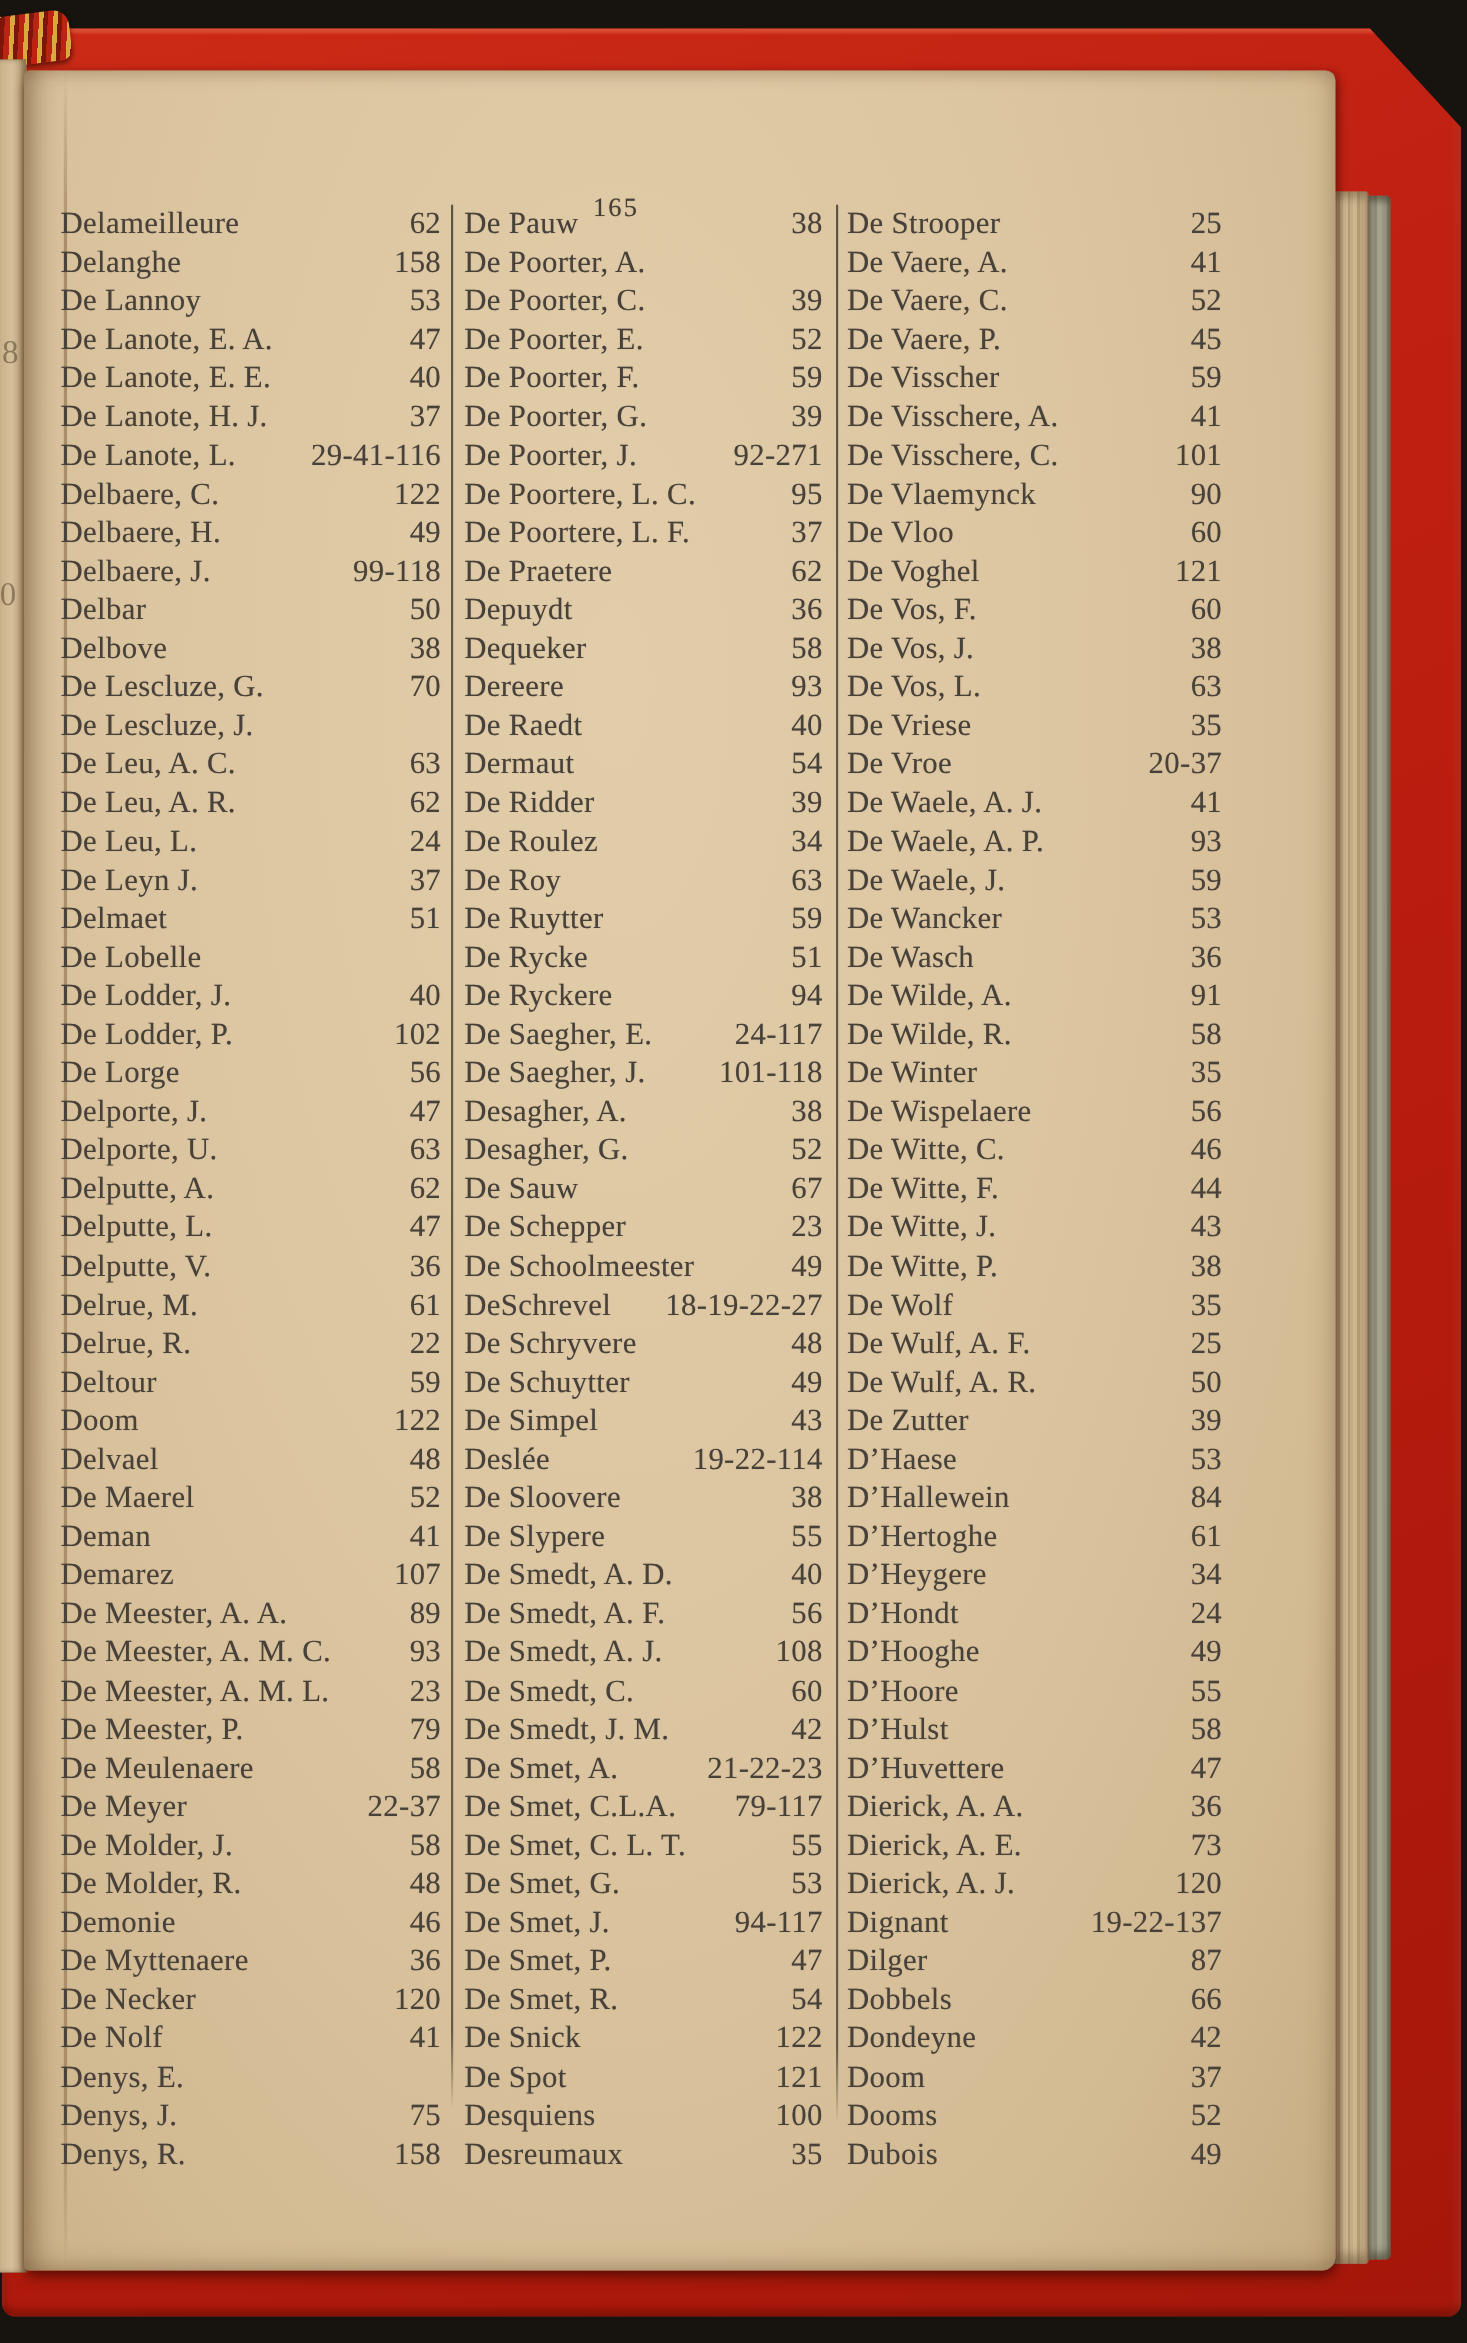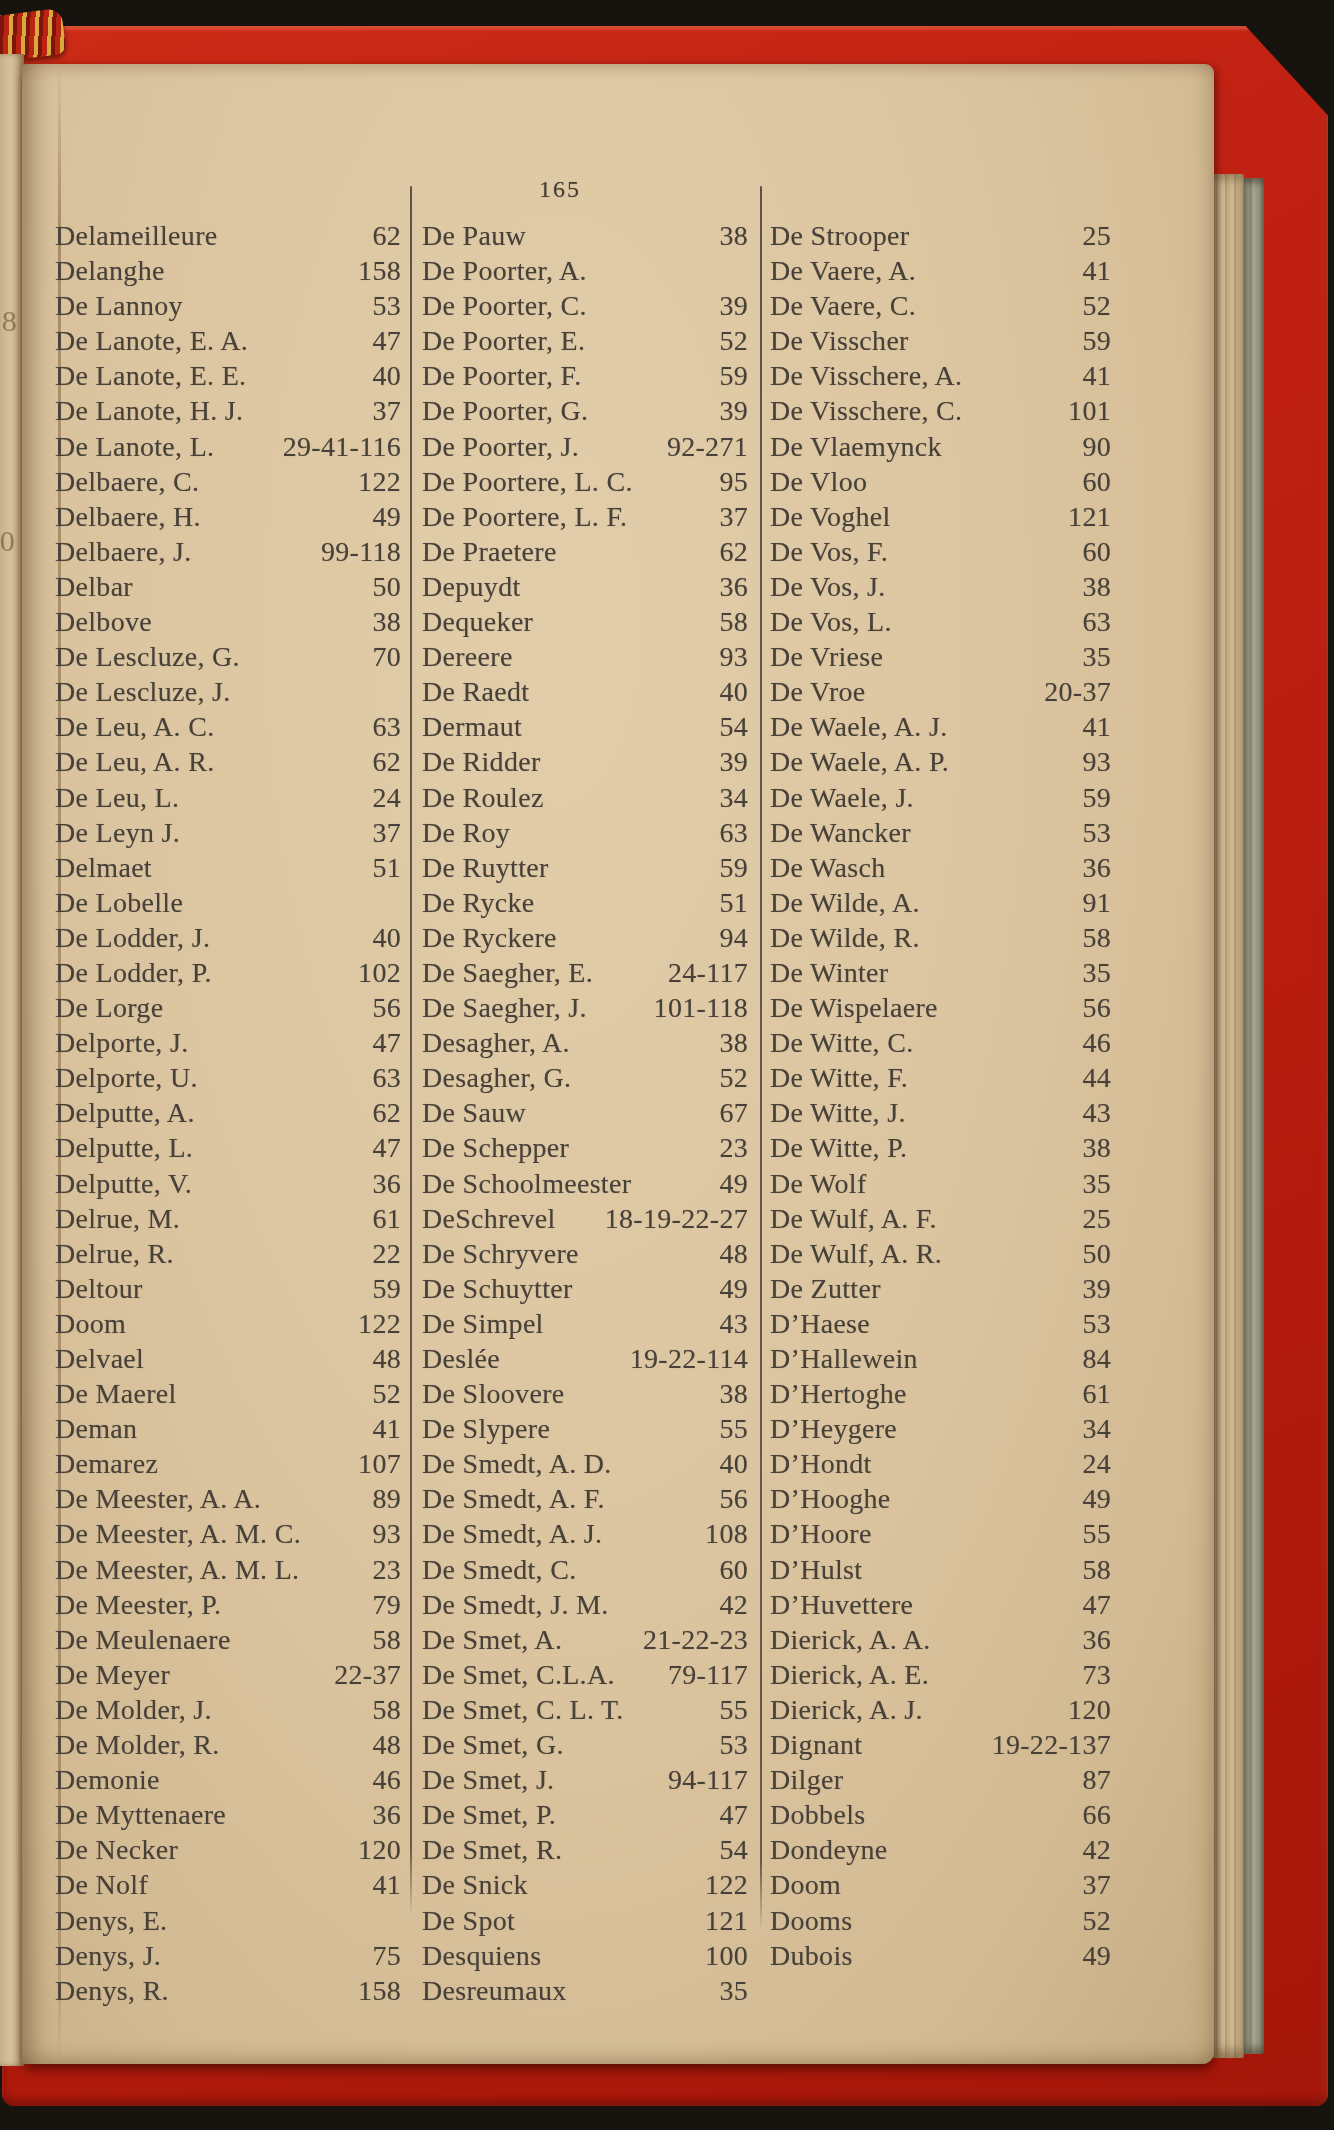--- a/index.html
+++ b/index.html
@@ -79,21 +79,21 @@
     color:#453f35;
     text-shadow:0 0 1px rgba(70,60,45,.5);
   }
   
   .columns{
     position:absolute;left:33px;top:122px;width:1062px;height:1790px;
     display:flex;align-items:stretch;
     color:#47413a;
     text-shadow:0 0 1px rgba(70,60,45,.35);
   }
-  .col{width:346px;margin-top:32px;}
+  .col{width:346px;}
   .col.c2{width:326px;}
   .col.c3{width:341px;}
   .vrule{
     width:2px;background:linear-gradient(180deg,rgba(72,64,52,.85) 0%,rgba(72,64,52,.8) 96%,rgba(72,64,52,0) 100%);
     border-radius:1px;
   }
   .vrule.r1{margin-left:9px;margin-right:10px;height:1730px;}
   .vrule.r2{margin-left:12px;margin-right:8px;height:1744px;}
   .entry{
     display:flex;justify-content:space-between;align-items:baseline;
@@ -546,20 +546,24 @@
         </div>
         <div class="entry">
           <span class="entry-name">De Vaere, A.</span>
           <span class="entry-pages">41</span>
         </div>
         <div class="entry">
           <span class="entry-name">De Vaere, C.</span>
           <span class="entry-pages">52</span>
         </div>
         <div class="entry">
+          <span class="entry-name">De Vaere, P.</span>
+          <span class="entry-pages">45</span>
+        </div>
+        <div class="entry">
           <span class="entry-name">De Visscher</span>
           <span class="entry-pages">59</span>
         </div>
         <div class="entry">
           <span class="entry-name">De Visschere, A.</span>
           <span class="entry-pages">41</span>
         </div>
         <div class="entry">
           <span class="entry-name">De Visschere, C.</span>
           <span class="entry-pages">101</span>

